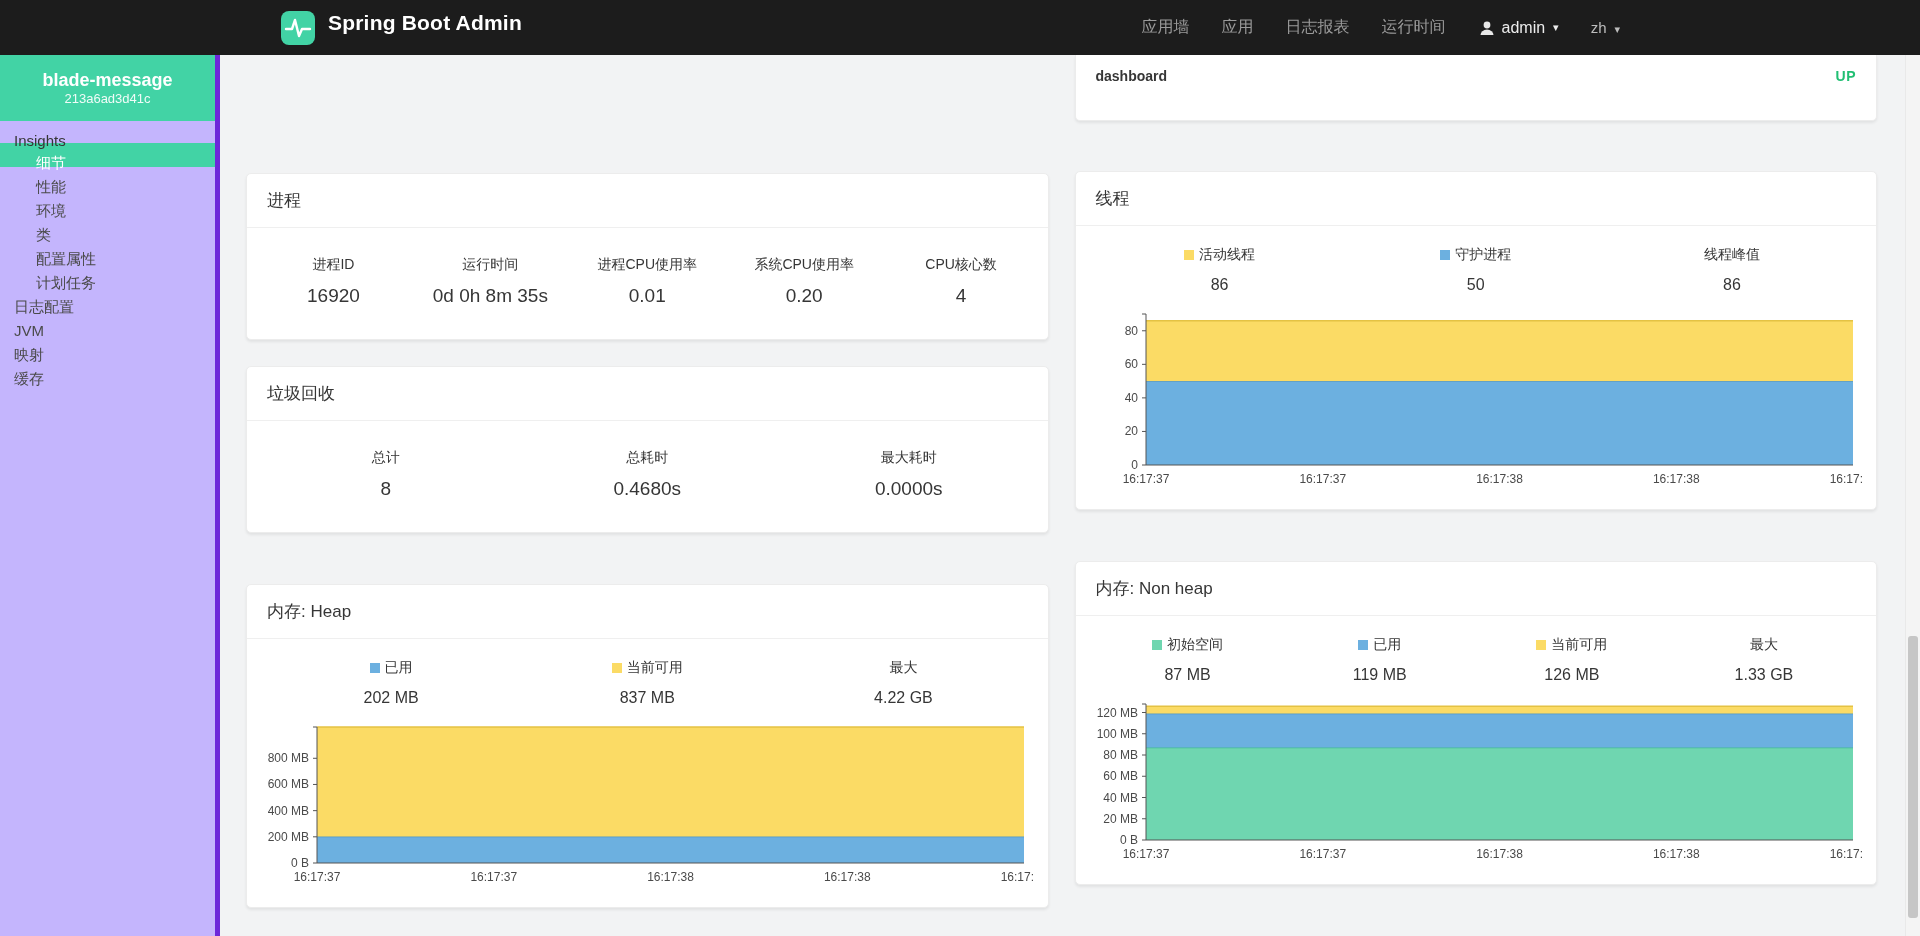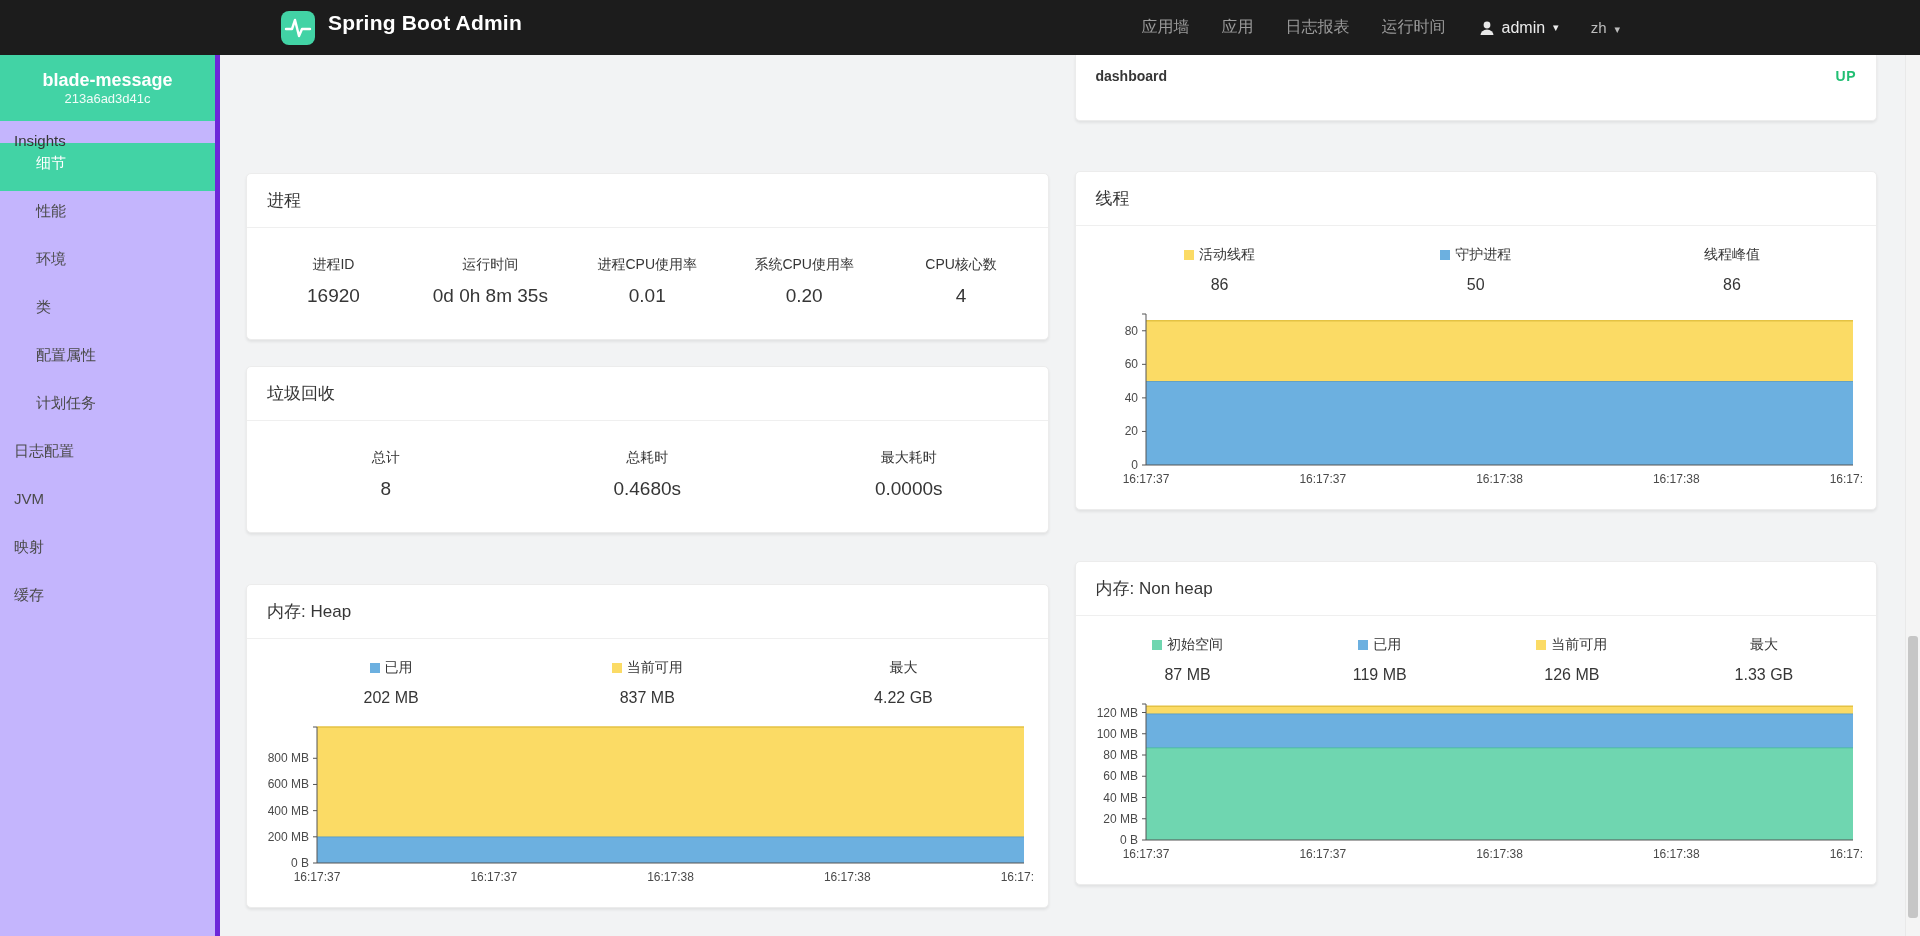--- a/index.html
+++ b/index.html
@@ -19,21 +19,21 @@
   .nav-locale{display:flex;align-items:flex-end;gap:6px;color:#bdbdbd;font-size:15px;cursor:pointer}
   .chev{font-size:11px;margin-left:2px}
 
   
   .layout{display:flex;height:881px}
   .sidebar{width:220px;background:#c4b5fd;border-right:5px solid #6d28d9;flex:none}
   .app-block{background:#42d3a5;color:#fff;text-align:center;padding:15px 8px 15px;cursor:pointer}
   .app-name{font-size:18px;font-weight:700}
   .app-id{font-size:13px;color:rgba(255,255,255,.92)}
   .side-section{padding:0 14px;height:22px;line-height:40px;font-size:15px;color:#363636;cursor:pointer}
-  .side-item{height:48px;line-height:40px;font-size:15px;color:#4a4a4a;cursor:pointer}
+  .side-item{height:24px;line-height:40px;font-size:15px;color:#4a4a4a;cursor:pointer}
   .side-item.sub{padding-left:36px}
   .side-item.top{padding-left:14px}
   .side-item.active{background:#42d3a5;color:#ffffff}
 
   .main{flex:1;position:relative;padding:0 43px 0 26px;overflow:hidden}
   .cols{display:flex;gap:26px}
   .col{flex:1;min-width:0}
 
   
   .card{background:#ffffff;border:1px solid #ececec;border-radius:5px;

